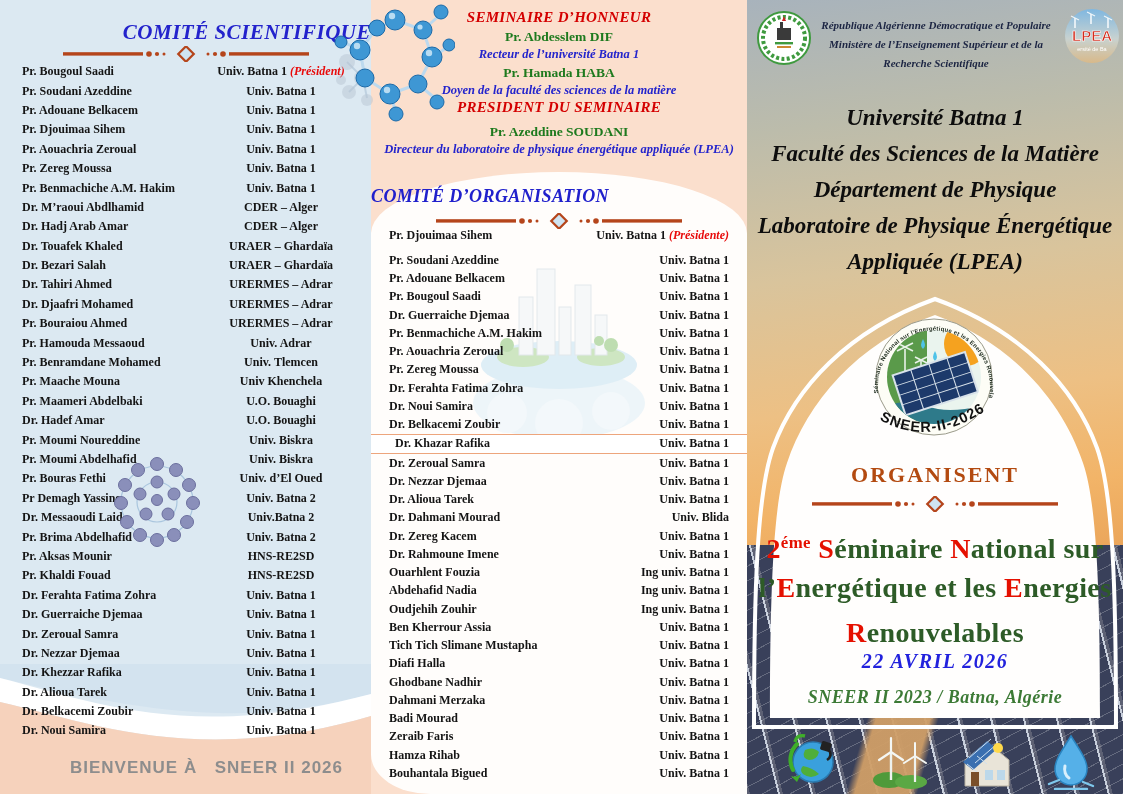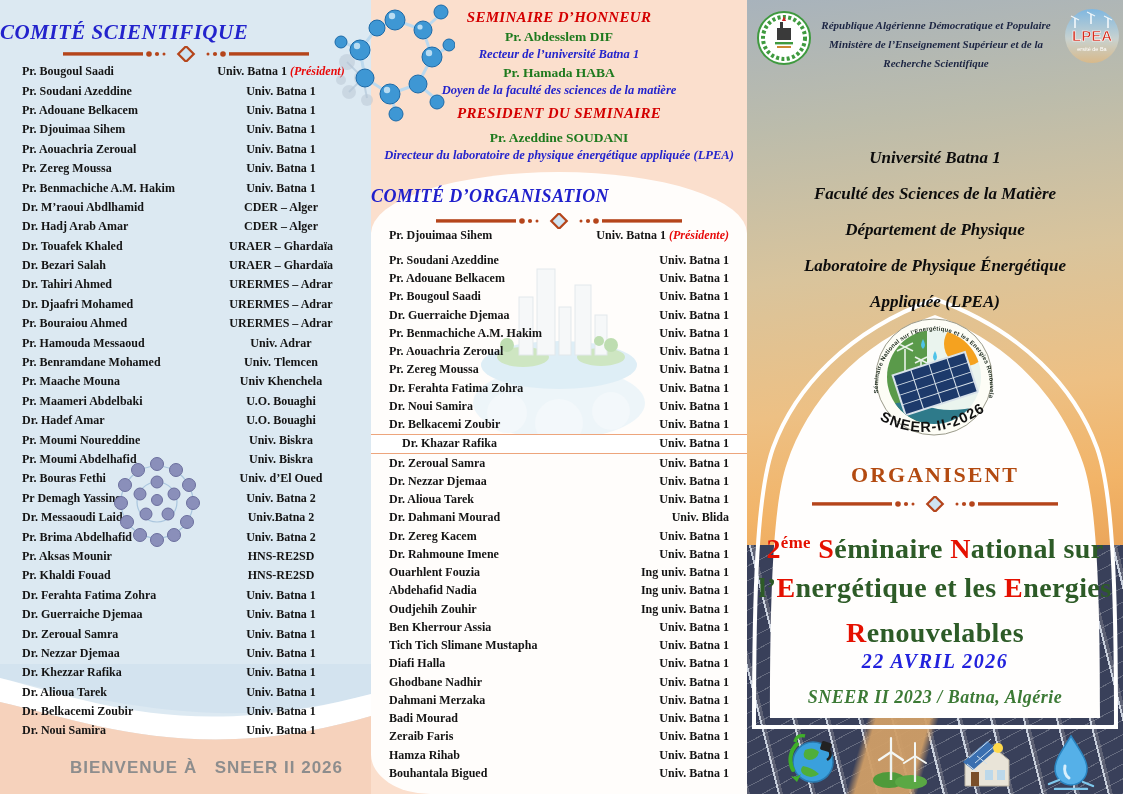--- a/index.html
+++ b/index.html
@@ -1,36 +1,36 @@
 <!DOCTYPE html>
 <html><head>
 <meta charset="utf-8">
 <style>
   html,body{margin:0;padding:0;}
   body{width:1123px;height:794px;position:relative;overflow:hidden;
        font-family:"Liberation Serif",serif;background:#fff;}
   .panel{position:absolute;top:0;bottom:0;overflow:hidden;}
   
   #panel-left{left:0;width:371px;background:#dce9f2;}
-  .sci-title{position:absolute;top:20px;left:0;right:0;text-align:left;
+  .sci-title{position:absolute;top:20px;left:0;right:0;text-align:right;
      font-size:21px;font-weight:bold;font-style:italic;color:#2323cc;letter-spacing:.5px;}
   .ornament{position:absolute;left:0;right:0;text-align:center;}
   #sci-orn{top:46px;}
   .list{position:absolute;z-index:3;}
   #sci-list{top:62px;left:10px;right:10px;}
   .crow{display:flex;align-items:center;font-size:12px;font-weight:bold;color:#141414;}
   #sci-list .crow{height:19.4px;padding:0 0 0 12px;}
   #sci-list .nm{flex:1;text-align:left;}
   #sci-list .af{width:160px;text-align:center;}
   #org-list .crow{height:18.25px;padding:0 6px 0 4px;}
   #org-list .crow.head-row{margin-bottom:7px;}
   #org-list .nm{flex:1;text-align:left;}
   #org-list .af{text-align:right;}
   #org-list .crow.hl{background:#ffffff;border-top:1px solid #eda57c;border-bottom:1px solid #eda57c;
-      margin-left:-14px;margin-right:-12px;padding-left:31px;padding-right:18px;}
+      margin-left:-14px;margin-right:-12px;padding-left:24px;padding-right:18px;}
   .role{color:#e80b0b;font-style:italic;}
   #left-waves{position:absolute;left:0;bottom:0;width:371px;height:130px;z-index:1;}
   .welcome{position:absolute;bottom:8px;left:0;right:0;z-index:4;display:flex;
      justify-content:space-between;padding:0 28px 8px 70px;
      font-family:"Liberation Sans",sans-serif;font-weight:bold;font-size:17px;
      color:#8d8d8d;letter-spacing:1px;}
   
   .molecule{position:absolute;z-index:5;}
   
   #panel-mid{left:371px;width:376px;background:#fbdfcd;}
@@ -50,21 +50,21 @@
      background:linear-gradient(173deg,#a8b3bc 0%,#bcbcab 16%,#d9c49c 34%,#edc084 50%,#f2b468 62%,#e8a055 74%,#dd9850 100%);}
   #ground{position:absolute;left:0;right:0;top:545px;bottom:0;
      background:
        linear-gradient(106deg, rgba(0,0,0,0) 38%, rgba(207,158,103,.95) 40%, rgba(207,158,103,.95) 52%, rgba(0,0,0,0) 54%),
        repeating-linear-gradient(-28deg, rgba(255,255,255,.22) 0 1px, rgba(255,255,255,0) 1px 13px),
        repeating-linear-gradient(76deg, #5d6174 0 3px, #39405a 3px 30px, #c8cfdc 30px 32px);}
   #arch{position:absolute;left:0;top:293px;z-index:2;}
   .r-content{position:absolute;left:0;right:0;text-align:center;z-index:3;}
   .gov-text{top:16px;left:62px;right:60px;font-size:11px;line-height:19px;
      font-weight:bold;font-style:italic;color:#1b2442;}
-  .inst{top:100px;font-size:17px;line-height:36px;font-weight:bold;font-style:italic;color:#0d0d0d;margin-top:40px;}
+  .inst{top:100px;font-size:23px;line-height:36px;font-weight:bold;font-style:italic;color:#0d0d0d;}
   .organisent{top:462px;font-size:22px;font-weight:bold;color:#b34a10;letter-spacing:2px;
      font-family:"Liberation Serif",serif;}
   #right-orn{top:496px;z-index:3;}
   #seminar-title{top:515px;}
   .title-line{height:45px;line-height:56px;font-size:28px;font-weight:bold;letter-spacing:.4px;}
   .title-line .red, .title-line sup.red{color:#e51000;}
   .title-line .green{color:#2d5b27;}
   .title-line sup{font-size:60%;}
   .date-line{top:650px;font-size:20px;font-weight:bold;font-style:italic;color:#2222dd;letter-spacing:1.5px;}
   .loc-line{top:687px;font-size:18px;font-weight:bold;font-style:italic;color:#3c7a35;letter-spacing:.5px;}
@@ -275,21 +275,21 @@
 
 <div class="panel" id="panel-mid">
   <div id="mid-white"></div>
 
   <div class="mid-head">
     <div class="red-head">SEMINAIRE D’HONNEUR</div>
     <div class="green-name">Pr. Abdesslem DIF</div>
     <div class="blue-role">Recteur de l’université Batna 1</div>
     <div class="green-name">Pr. Hamada HABA</div>
     <div class="blue-role">Doyen de la faculté des sciences de la matière</div>
-    <div class="red-head" style="margin-top:7px">PRESIDENT DU SEMINAIRE</div>
+    <div class="red-head" style="margin-top:1px">PRESIDENT DU SEMINAIRE</div>
     <div class="green-name" style="margin-top:8px">Pr. Azeddine SOUDANI</div>
     <div class="blue-role">Directeur du laboratoire de physique énergétique appliquée (LPEA)</div>
   </div>
 
   <div class="org-title">COMITÉ D’ORGANISATION</div>
   <div class="ornament" id="org-orn">
     <svg width="250" height="16" viewBox="0 0 250 16">
       <g fill="#b5451b">
           <rect x="2" y="6.2" width="80" height="3.4"></rect>
           <circle cx="88" cy="8" r="2.8"></circle>

